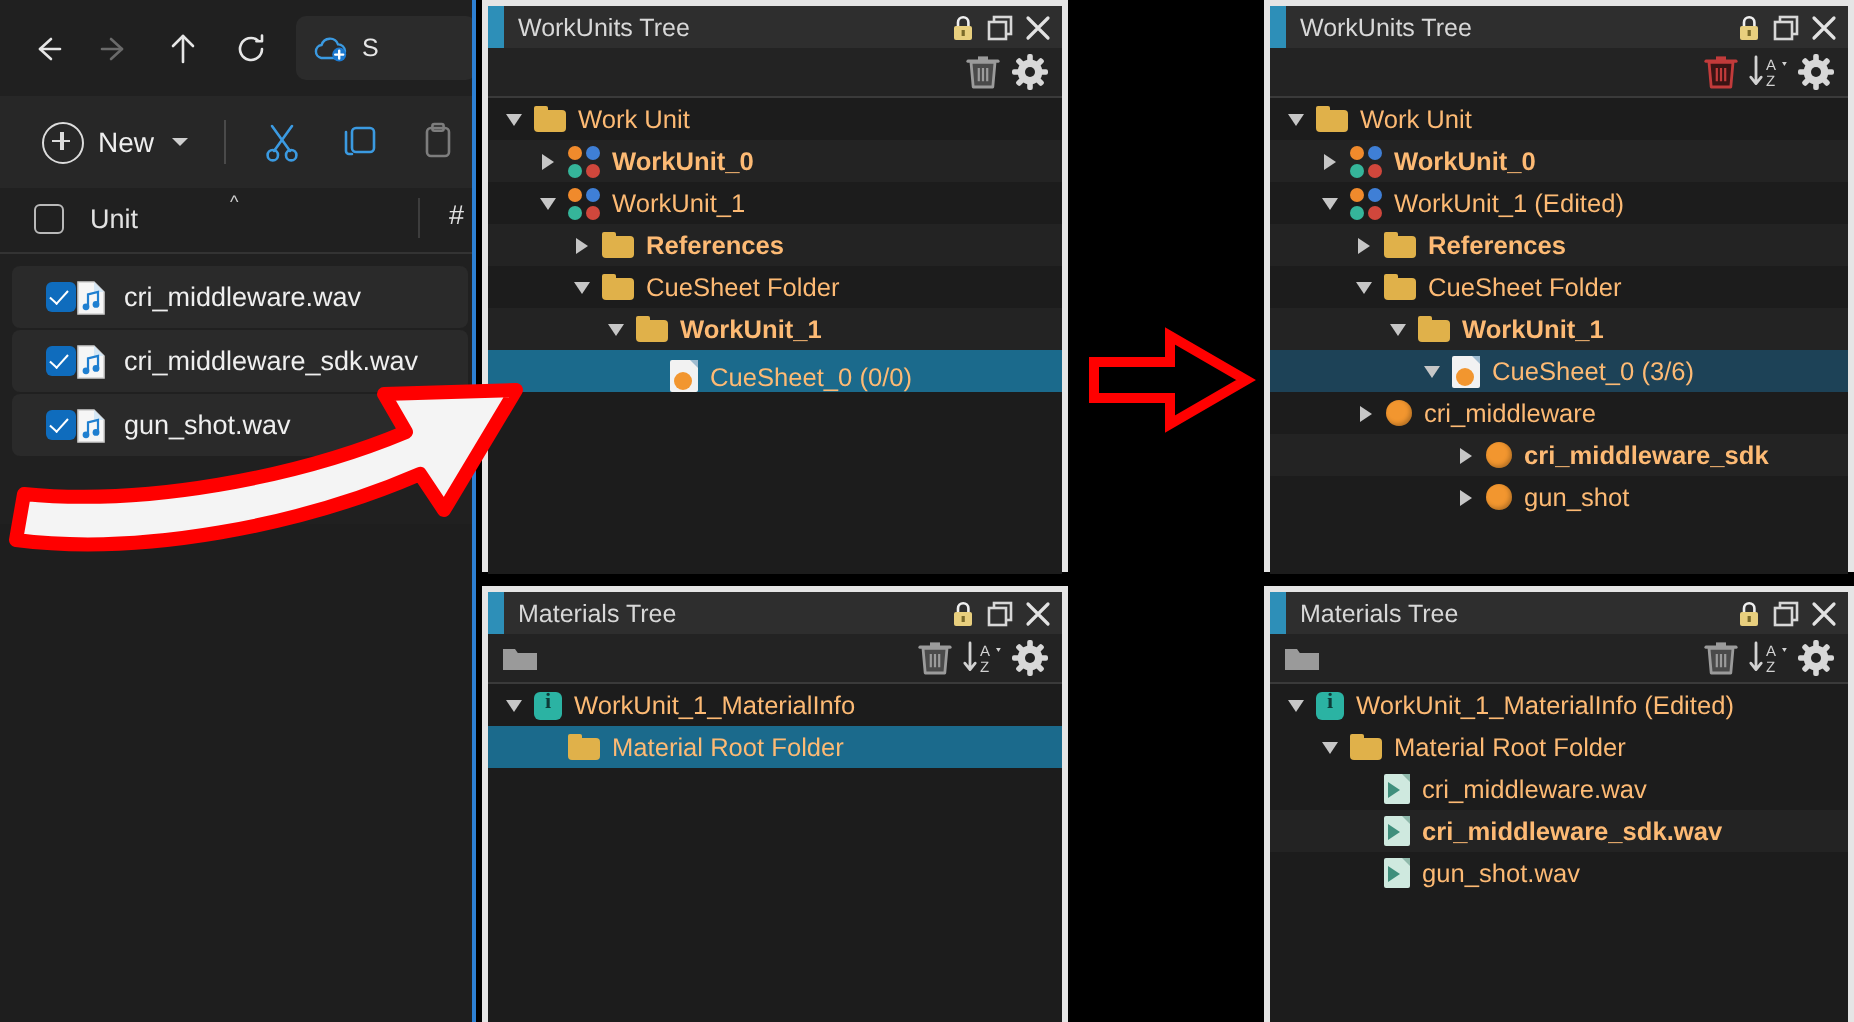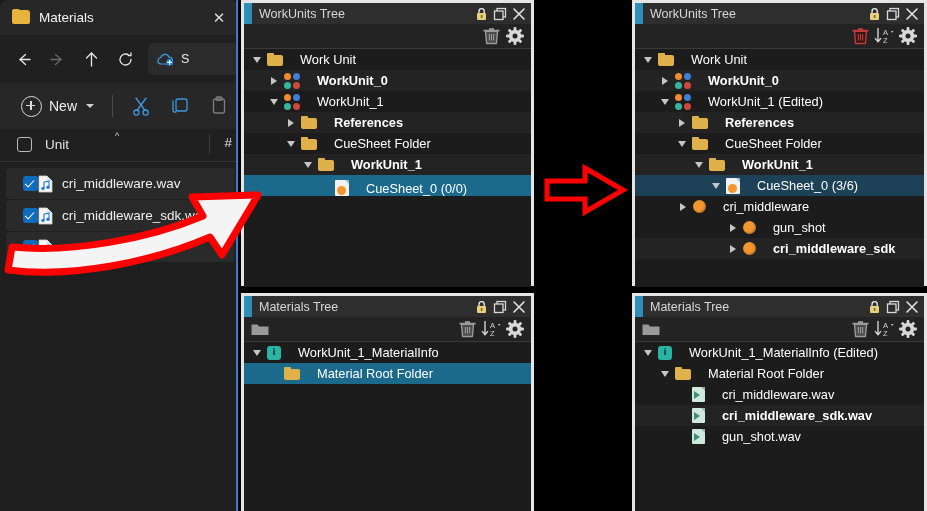--- a/index.html
+++ b/index.html
@@ -71,21 +71,21 @@
   .p-tbar{height:25px;background:#232323;display:flex;align-items:center;padding:0 4px;box-sizing:border-box;border-bottom:1px solid #3a3a3a;}
   .p-tbar .spacer{flex:1;}
   .tb-ic{width:24px;height:22px;display:flex;align-items:center;justify-content:center;}
   .p-body{background:#1c1c1c;overflow:hidden;position:relative;}
 
   
   .trow{height:21px;display:flex;align-items:center;box-sizing:border-box;position:relative;white-space:nowrap;}
   .trow.alt{background:#232323;font-weight:bold;}
   .trow.sel-active{background:#1b6a8c;}
   .trow.sel-inactive{background:#1d4257;}
-  .tw-label{font-size:12.8px;color:#ffffff;margin-left:17px;}
+  .tw-label{font-size:12.8px;color:#fdba74;margin-left:6px;}
   .arrow{width:13px;flex:none;display:flex;align-items:center;justify-content:center;}
   .arrow i{display:block;width:0;height:0;}
   .arrow.closed i{border-top:4.2px solid transparent;border-bottom:4.2px solid transparent;border-left:6px solid #c6c6c6;}
   .arrow.open i{border-left:4.2px solid transparent;border-right:4.2px solid transparent;border-top:6px solid #c6c6c6;}
   .arrow.none i{border:0;}
 
   
   .ic-folder{width:16px;height:13px;position:relative;flex:none;}
   .ic-folder .fb{position:absolute;left:0;top:2px;width:16px;height:11px;background:#e0b14a;border-radius:0 2px 2px 2px;}
   .ic-folder .ft{position:absolute;left:0;top:0px;width:7px;height:3px;background:#e0b14a;border-radius:1px 1px 0 0;}
@@ -108,30 +108,20 @@
   
   .ovl{position:absolute;pointer-events:none;}
 </style>
 </head>
 <body>
 
 <div class="root">
 
   <div id="explorer">
 
-    <div class="ex-titlebar">
-      <div class="ex-tab">
-        <span class="tab-folder">
-          <span class="tf-tab"></span>
-            <span class="tf-back"></span>
-        </span>
-        <span class="tab-title">Materials</span>
-        <span class="tab-close">✕</span>
-      </div>
-    </div>
 
     <div class="ex-toolbar">
       <span class="nav-btn">
         <svg width="17" height="17" viewBox="0 0 17 17">
             <path d="M10.5 3.5 L5 8.5 L10.5 13.5" fill="none" stroke="currentColor" stroke-width="1.3" stroke-linecap="round" stroke-linejoin="round"></path>
             <path d="M5 8.5 H15" stroke="currentColor" stroke-width="1.3" stroke-linecap="round"></path>
           </svg>
       </span>
       <span class="nav-btn dim">
         <svg width="17" height="17" viewBox="0 0 17 17">
@@ -583,33 +573,33 @@
           </span>
           <span class="tw-label">CueSheet_0 (3/6)</span>
         </div>
         <div class="trow" style="padding-left: 41px;">
           <span class="arrow closed">
             <i></i>
           </span>
           <span class="ic-orb" style="margin-left: 4px;"></span>
           <span class="tw-label">cri_middleware</span>
         </div>
+        <div class="trow alt" style="padding-left: 91px;">
+          <span class="arrow closed">
+            <i></i>
+          </span>
+          <span class="ic-orb" style="margin-left: 4px;"></span>
+          <span class="tw-label">cri_middleware_sdk</span>
+        </div>
         <div class="trow" style="padding-left: 91px;">
           <span class="arrow closed">
             <i></i>
           </span>
           <span class="ic-orb" style="margin-left: 4px;"></span>
           <span class="tw-label">gun_shot</span>
-        </div>
-        <div class="trow alt" style="padding-left: 91px;">
-          <span class="arrow closed">
-            <i></i>
-          </span>
-          <span class="ic-orb" style="margin-left: 4px;"></span>
-          <span class="tw-label">cri_middleware_sdk</span>
         </div>
       </div>
     </div>
   <div class="panel" id="p-mat-right" style="left:632px;top:293px;width:295px;height:218px;">
       <div class="p-title">
         <span class="p-accent"></span>
         <span class="p-titletext">Materials Tree</span>
         <span class="p-winbtns">
           <span style="display: flex;">
             <svg width="13" height="14" viewBox="0 0 13 14">

